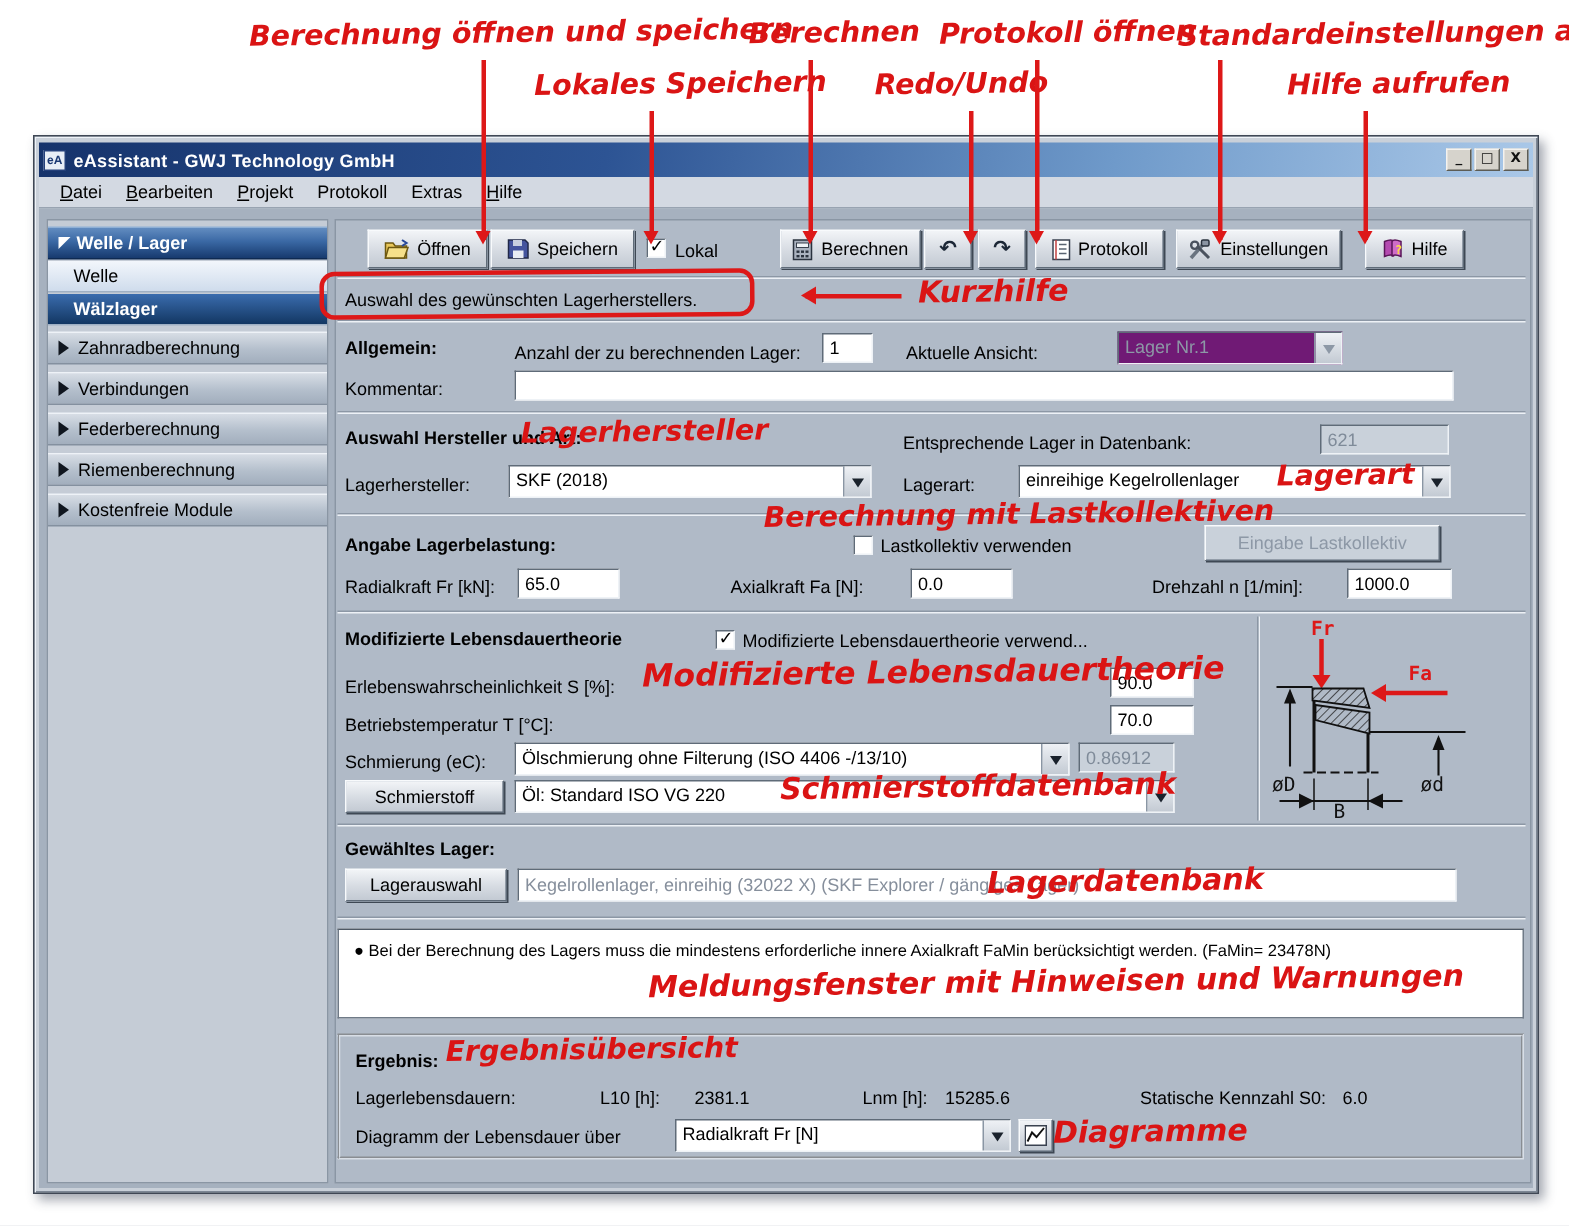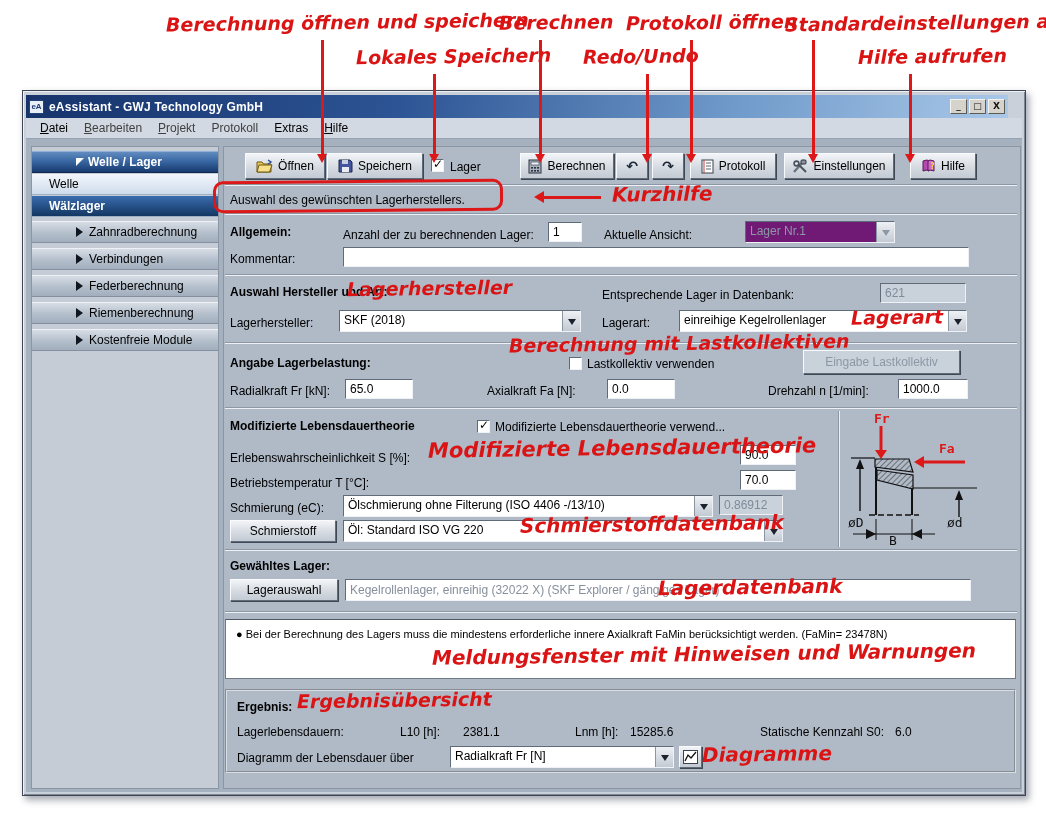--- a/index.html
+++ b/index.html
@@ -10,50 +10,50 @@
     background:#fff;
   }
 
   
   .win {
     position:absolute; left:22px; top:90px; width:1004px; height:706px;
     background:#c9d0d9; border:1px solid #3f4754;
     box-shadow: inset 1px 1px 0 #eef2f7, inset -1px -1px 0 #7c8694, 3px 4px 7px rgba(50,60,80,.45);
   }
   .titlebar {
-    position:absolute; left:3px; top:4px; right:17px; height:23px;
+    position:absolute; left:3px; top:4px; right:3px; height:23px;
     background:linear-gradient(100deg,#16336b 0%, #2d5494 38%, #6f9aca 72%, #aac8e8 100%);
     display:flex; align-items:center; padding:0 3px; color:#fff; font-weight:bold;
   }
   .app-icon {
     width:15px; height:14px; margin-right:5px; background:#e8eef6; border:1px solid #24407a;
     color:#1c3a74; font:bold 8px "Liberation Sans",sans-serif; text-align:center; line-height:12px;
   }
   .title-text { flex:1; font-size:12px; letter-spacing:.2px; white-space:nowrap; }
   .winbtn {
     width:17px; height:15px; margin-left:2px; background:#d6d3cc;
     border:1px solid; border-color:#f4f2ee #5c5c55 #5c5c55 #f4f2ee;
     font:bold 9px "DejaVu Sans",sans-serif; color:#111; text-align:center; line-height:13px; cursor:default;
   }
   .menubar {
     position:absolute; left:3px; top:27px; right:3px; height:21px;
     background:#d3d9e2; border-bottom:1px solid #98a3b1;
     display:flex; align-items:center; padding-left:6px;
   }
   .menu-item { padding:2px 8px; color:#000; }
   .menu-item.u::first-letter { text-decoration:underline; }
-  .menu-item.disabled { color:#404040; }
+  .menu-item.disabled { color:#000000; }
   .client { position:absolute; left:3px; top:48px; right:3px; bottom:3px; background:#a6b1bf; }
 
   
   .sidebar {
     position:absolute; left:5px; top:7px; width:188px; height:643px;
     background:#c5ccd6; border:1px solid #8a96a4;
   }
-  .side-item { position:absolute; left:0; width:186px; height:22px; display:flex; align-items:center;padding-left:37px; }
+  .side-item { position:absolute; left:0; width:186px; height:22px; display:flex; align-items:center; }
   .tri { width:0; height:0; margin:0 6px 0 7px; }
   .tri.right { border-left:7px solid #10161f; border-top:5px solid transparent; border-bottom:5px solid transparent; }
   .tri.open { border-top:8px solid #fff; border-right:8px solid transparent; margin:0 4px 0 7px; }
   .grp-open {
     background:linear-gradient(to bottom,#628cc0 0%,#3a68a4 45%,#173a6e 100%);
     color:#fff; font-weight:bold; border-top:1px solid #8fb0d6; border-bottom:1px solid #0e2a52;
   }
   .grp-sub { background:linear-gradient(to bottom,#f2f6fb 0%,#cfdcec 100%); color:#000; padding-left:17px; height:21px; border-bottom:1px solid #9fb0c4; }
   .grp-sub.sel { background:linear-gradient(to bottom,#3a6cae 0%,#133763 100%); color:#fff; font-weight:bold; }
   .grp-closed {
@@ -219,21 +219,21 @@
         </div>
         <div class="tb-btn" style="left:103px; width:96px;">
           <svg width="15" height="14" viewBox="0 0 15 14">
               <path d="M1 1 h11 l2 2 v10 H1 z" fill="#44549e" stroke="#202848"></path>
               <rect x="4" y="8" width="7" height="5" fill="#e8ecf4"></rect>
               <rect x="4" y="1" width="6" height="4" fill="#c8d0e0"></rect>
             </svg>
           <span>Speichern</span>
         </div>
         <div class="chk checked" style="left:207px; top:12px;"></div>
-        <div class="lbl" style="left:226px; top:13px;">Lager</div>
+        <div class="lbl" style="left:226px; top:13px;">Lokal</div>
 
         <div class="tb-btn" style="left:296px; width:94px;">
           <svg width="14" height="15" viewBox="0 0 14 15">
               <rect x="1" y="1" width="12" height="13" fill="#aab2bf" stroke="#2a323e"></rect>
               <rect x="3" y="3" width="8" height="3" fill="#eef2f6" stroke="#2a323e" stroke-width=".6"></rect>
               <g fill="#2a323e">
                 <rect x="3" y="8" width="2" height="1.6"></rect>
                 <rect x="6" y="8" width="2" height="1.6"></rect>
                 <rect x="9" y="8" width="2" height="1.6"></rect>
                 <rect x="3" y="11" width="2" height="1.6"></rect>

